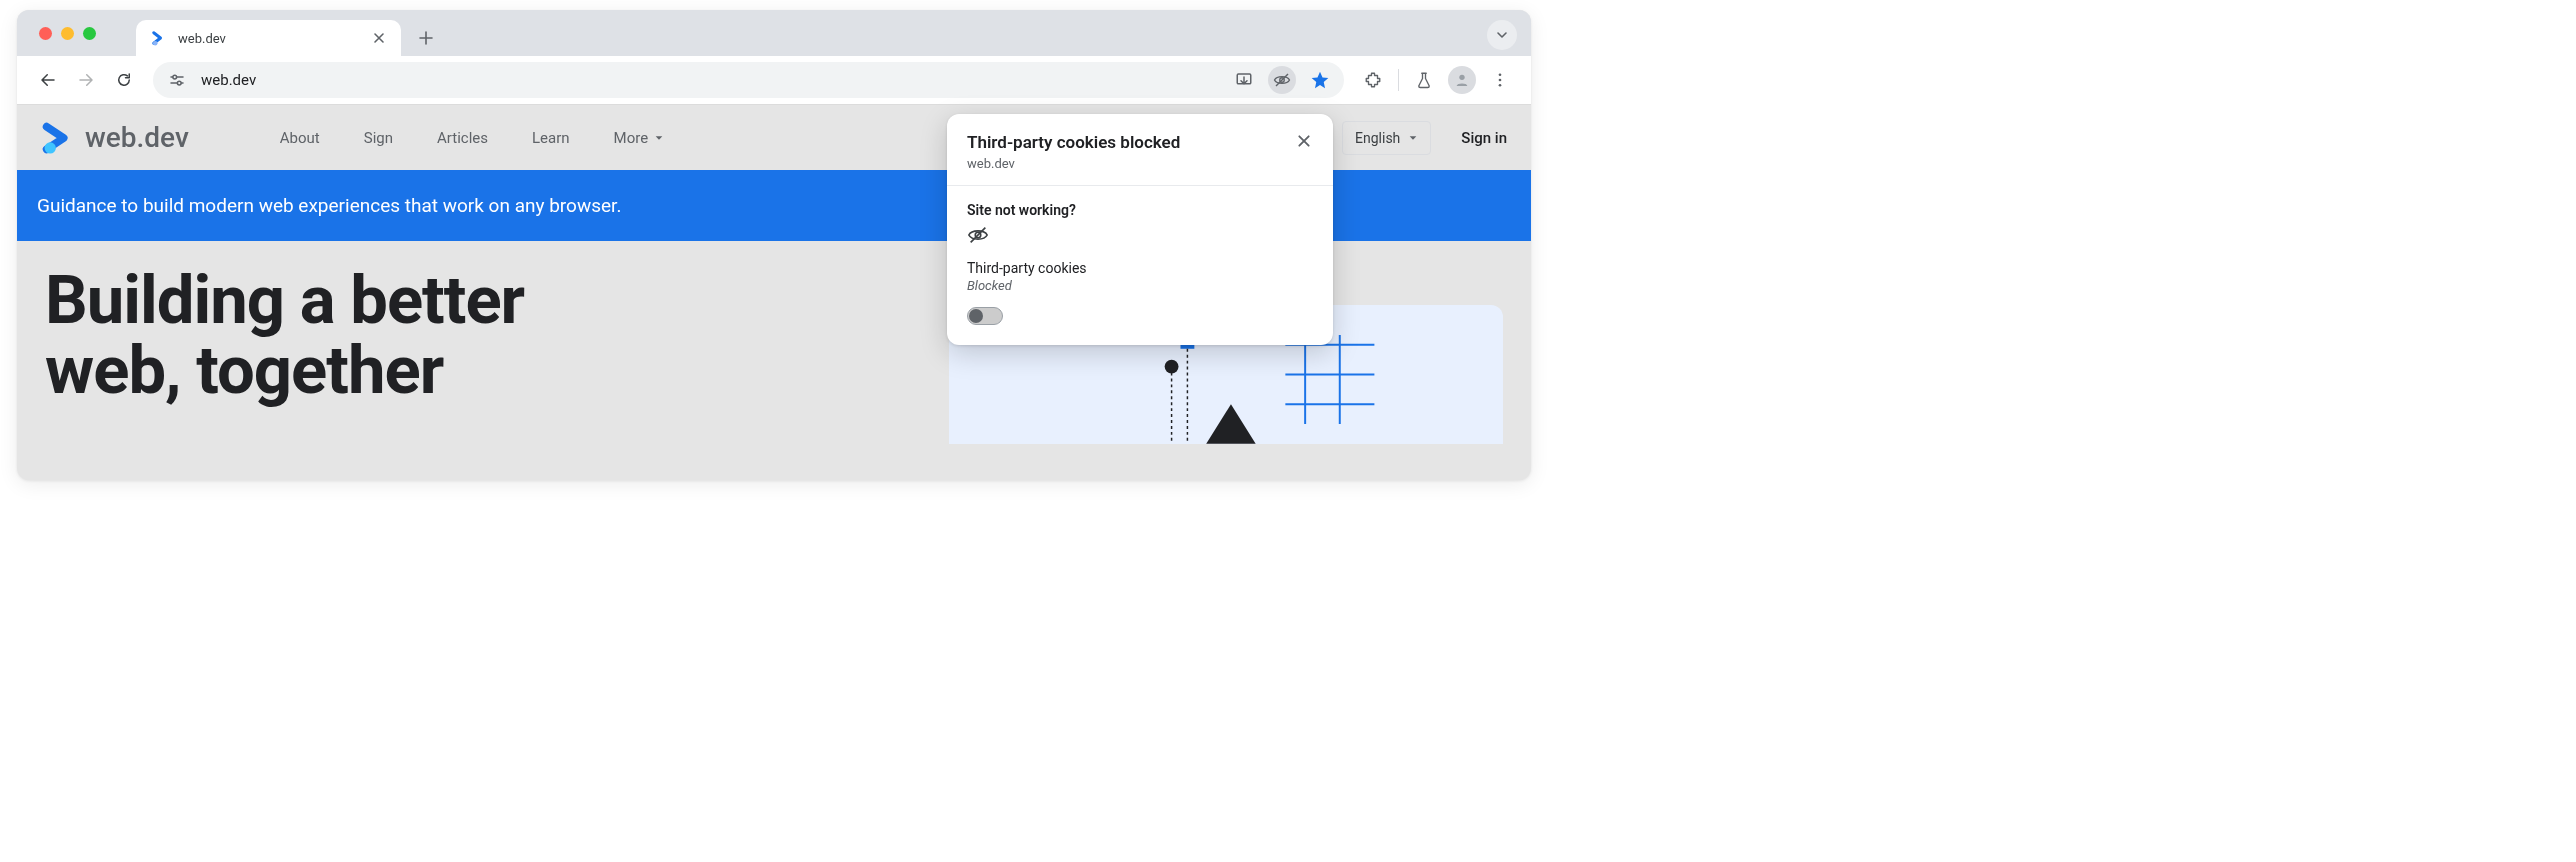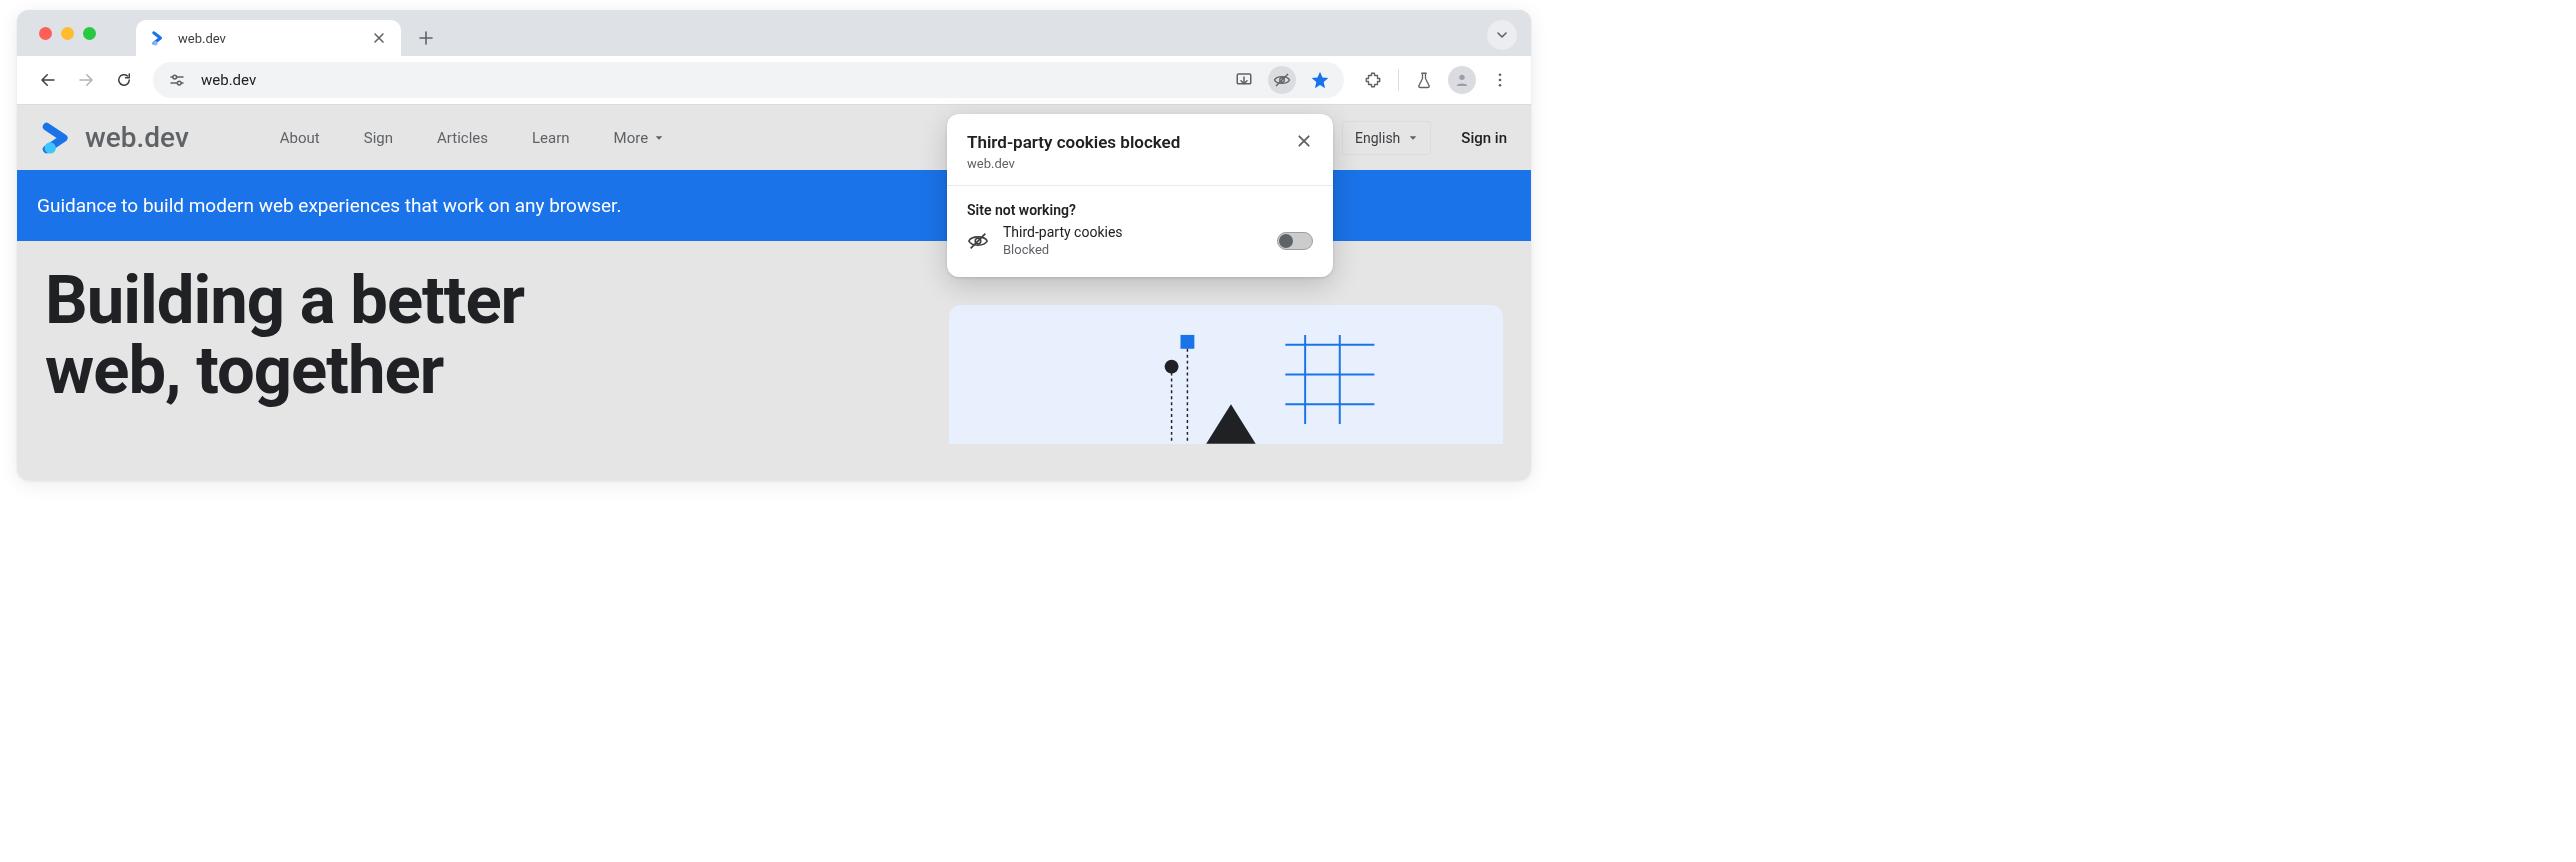--- a/index.html
+++ b/index.html
@@ -232,26 +232,27 @@
   .popover-title-group { flex: 1; }
   .popover-title { font-size: 17px; font-weight: 600; color: #202124; }
   .popover-subtitle { font-size: 13px; color: #5f6368; margin-top: 4px; }
   .popover-close { color: #5f6368; cursor: pointer; padding: 2px; }
   .popover-divider { height: 1px; background: #e8eaed; }
   .popover-body { padding: 16px 20px 20px; }
   .pb-heading { font-size: 14px; font-weight: 600; color: #202124; margin-bottom: 6px; }
   .pb-text { font-size: 13px; color: #5f6368; line-height: 1.5; margin-bottom: 18px; }
   .toggle-row {
     display: flex;
-    align-items: center;
+    align-items: flex-start;
     gap: 14px;
+    flex-direction: column;
   }
   .toggle-labels { flex: 1; }
   .toggle-label { font-size: 14px; color: #202124; }
-  .toggle-status { font-size: 13px; color: #5f6368; margin-top: 2px; }
+  .toggle-status { font-size: 13px; color: #5f6368; margin-top: 2px; font-style: italic; }
   .toggle {
     width: 36px; height: 18px;
     background: #ccc;
     border: 1px solid #9aa0a6;
     border-radius: 18px;
     position: relative;
     cursor: pointer;
   }
   .toggle-knob {
     position: absolute;

